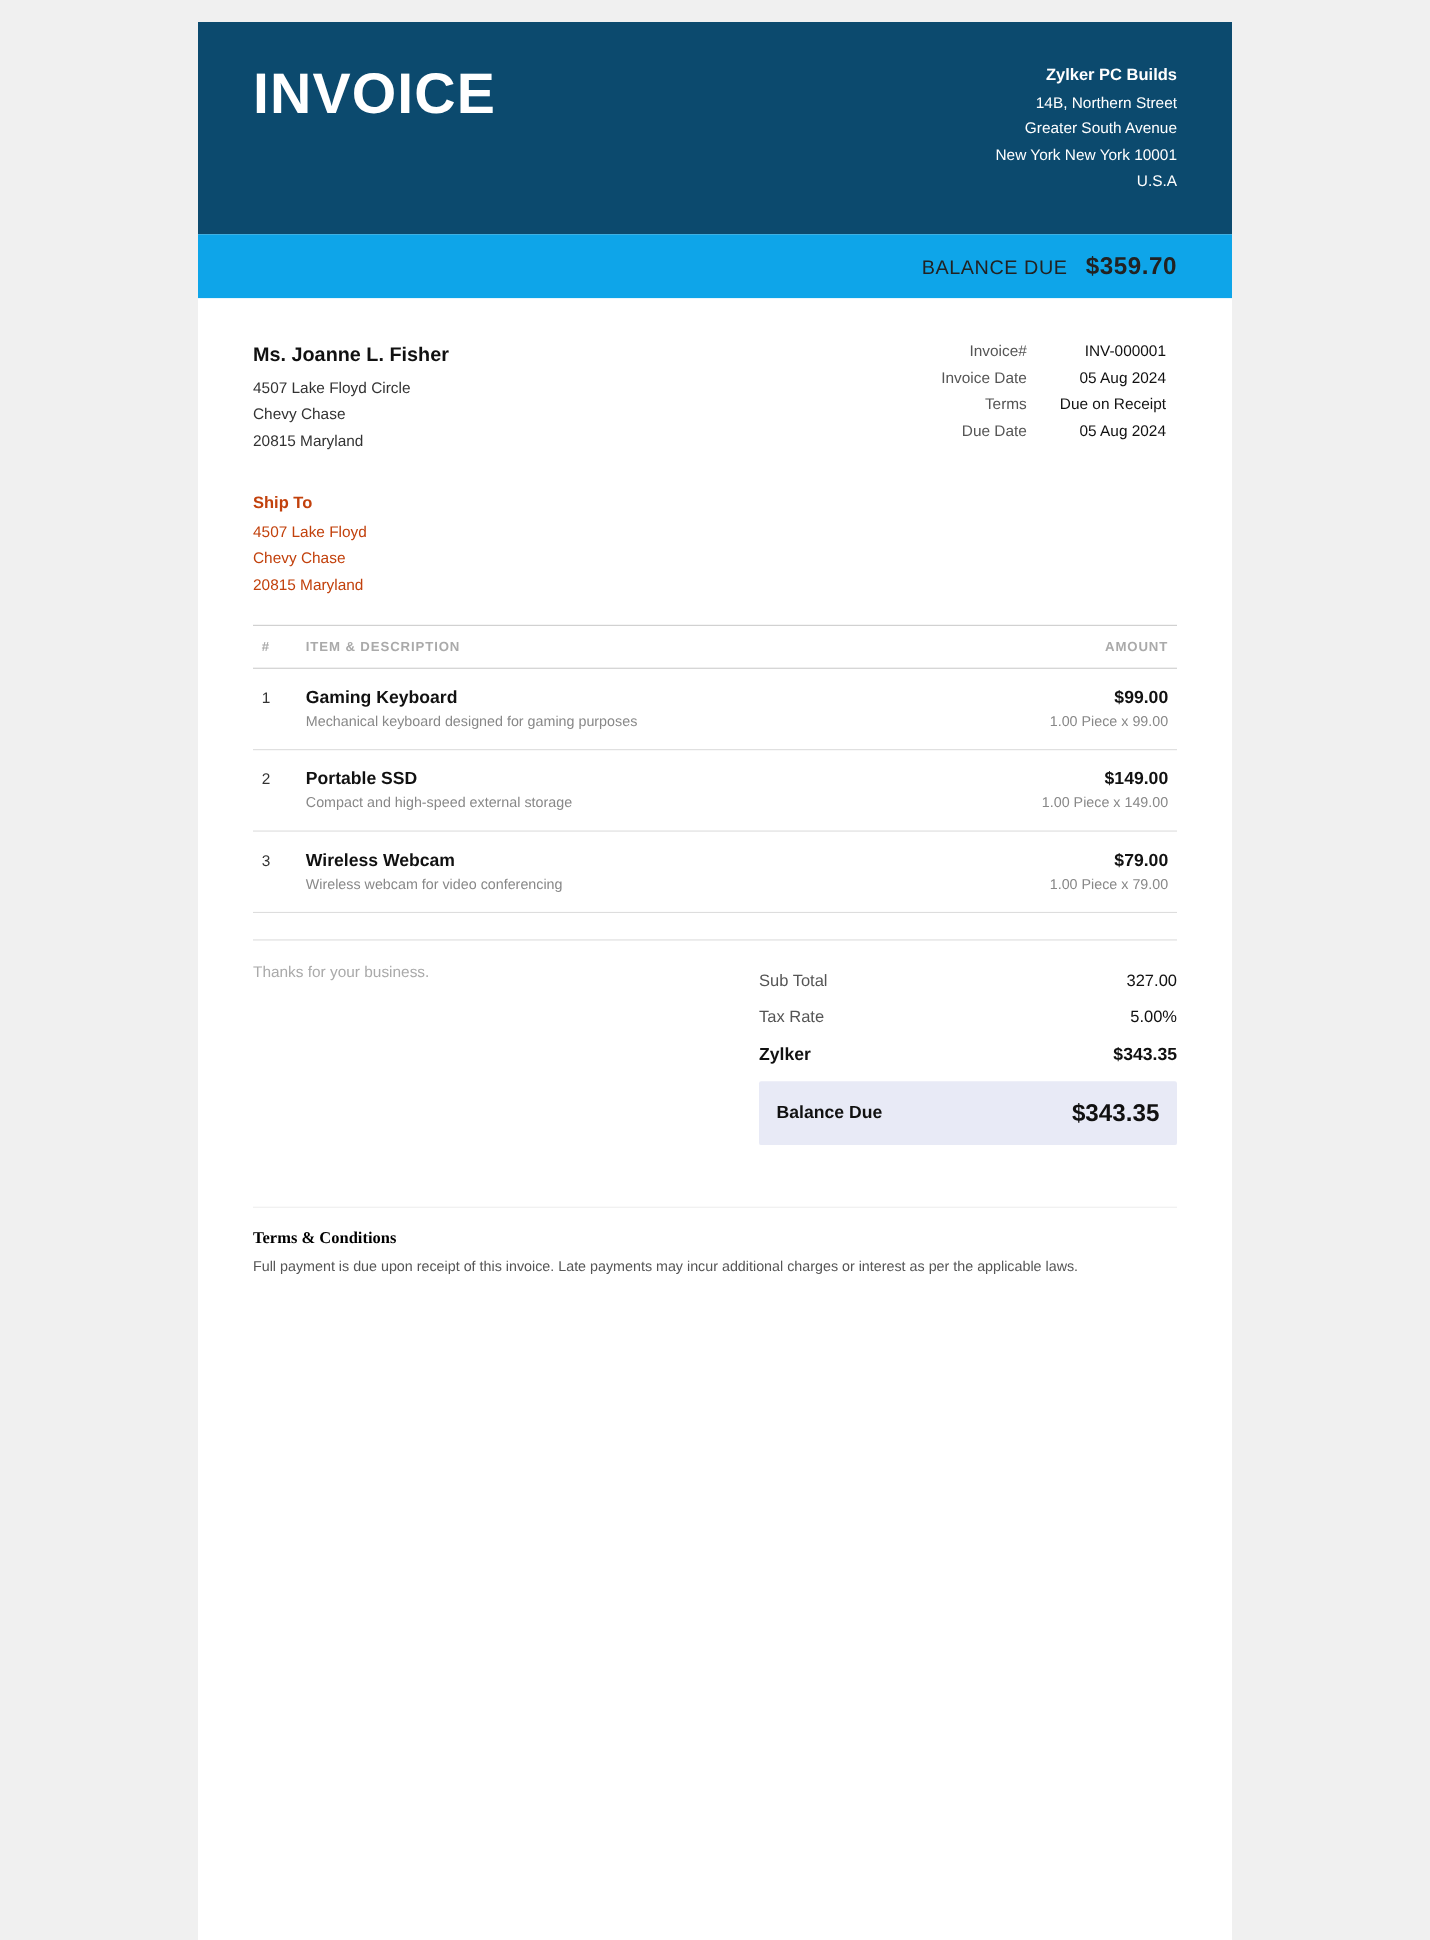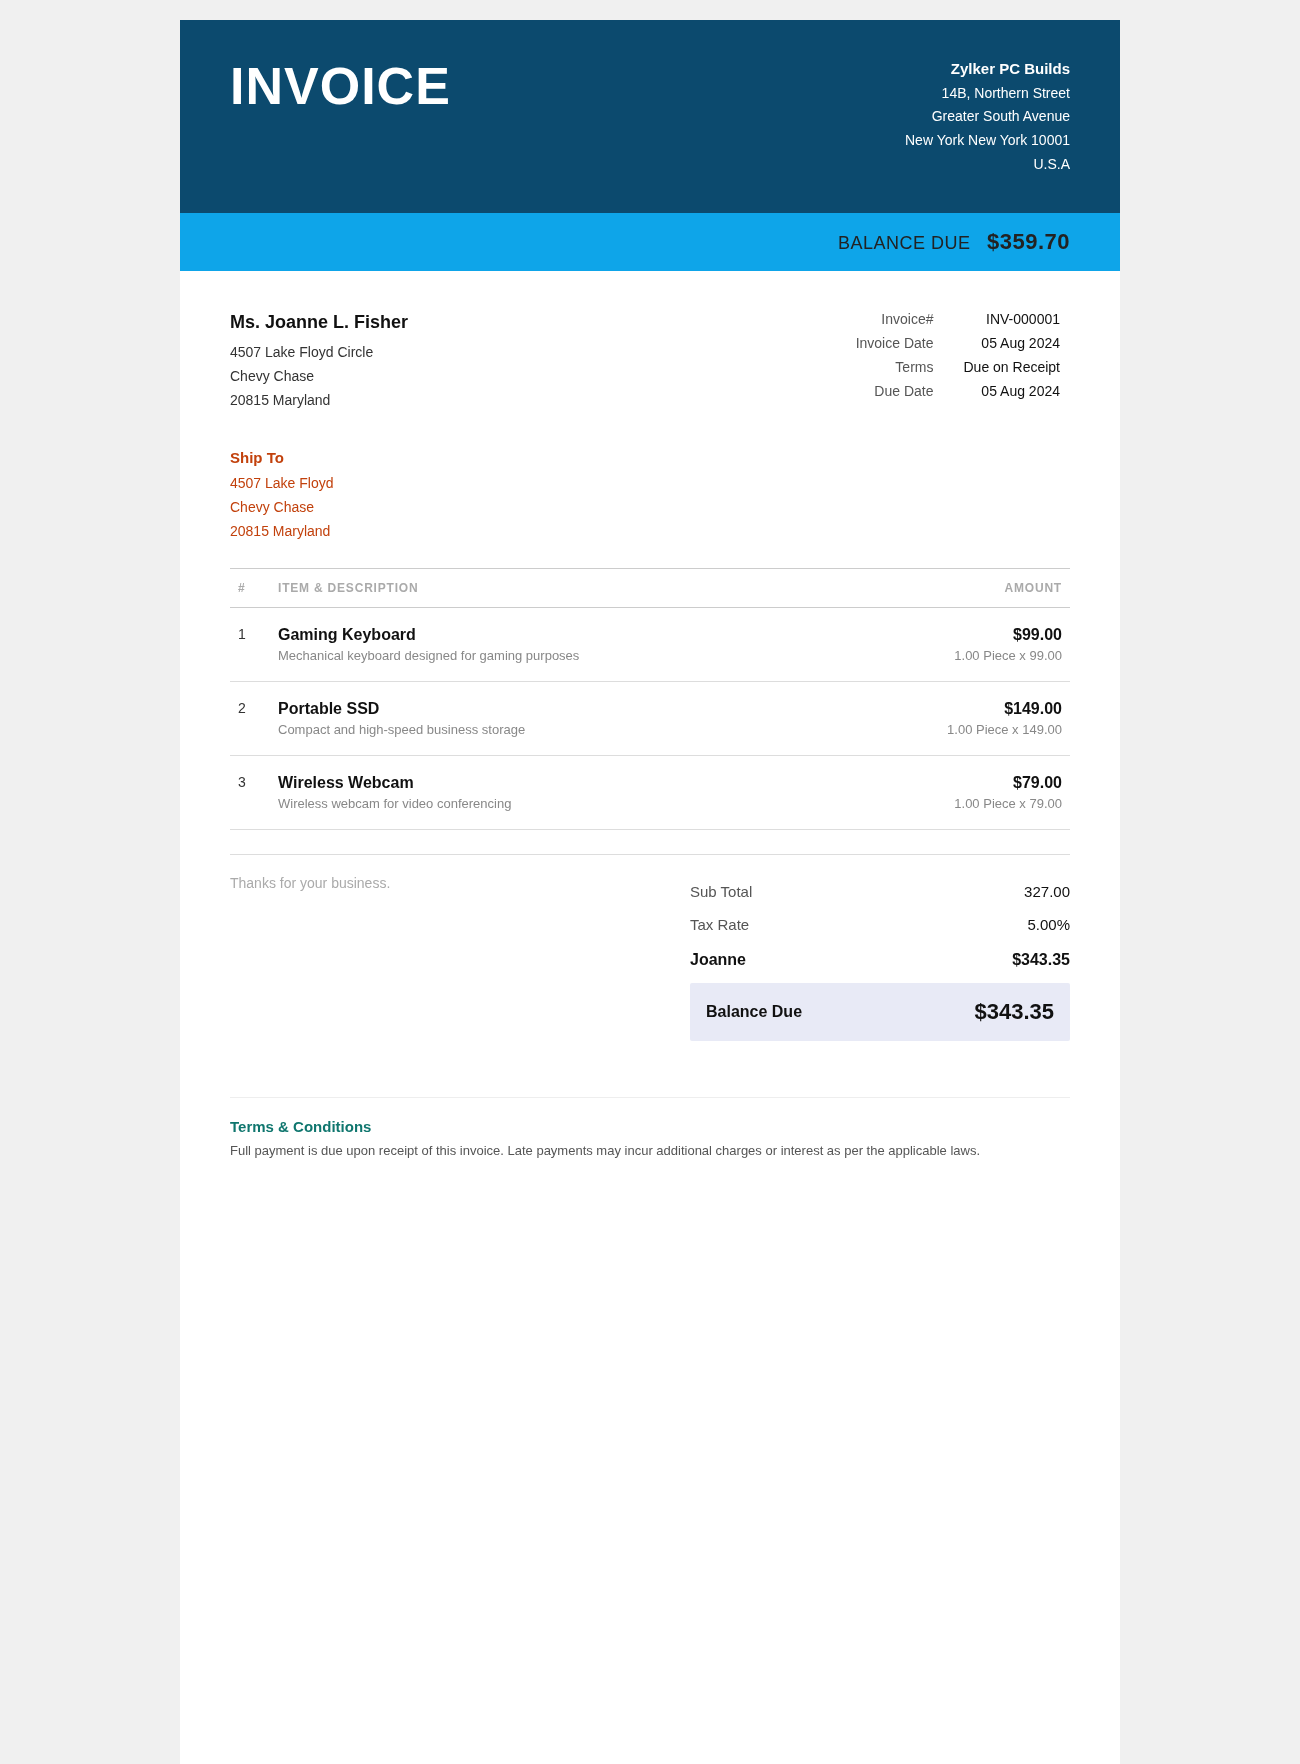--- a/index.html
+++ b/index.html
@@ -225,22 +225,23 @@
     }
     
     .terms-section {
       margin-top: 36px;
       padding-top: 20px;
       border-top: 1px solid #eee;
     }
     .terms-title {
       font-size: 15px;
       font-weight: 700;
-      color: #0f766e;
+      color: #000000;
       margin-bottom: 6px;
+      font-family: Liberation Serif, serif;
     }
     .terms-text {
       font-size: 13px;
       color: #555;
       line-height: 1.6;
     }
   </style>
 </head>
 <body>
 
@@ -320,21 +321,21 @@
       </td>
       <td class="item-amount">
         <div class="item-price">$99.00</div>
         <div class="item-calc">1.00  Piece  x  99.00</div>
       </td>
     </tr>
           <tr>
       <td class="item-num">2</td>
       <td class="item-details">
         <div class="item-name">Portable SSD</div>
-        <div class="item-desc">Compact and high-speed business storage</div>
+        <div class="item-desc">Compact and high-speed external storage</div>
       </td>
       <td class="item-amount">
         <div class="item-price">$149.00</div>
         <div class="item-calc">1.00  Piece  x  149.00</div>
       </td>
     </tr>
           <tr>
       <td class="item-num">3</td>
       <td class="item-details">
         <div class="item-name">Wireless Webcam</div>
@@ -353,21 +354,21 @@
       <div class="totals-section">
         <div class="totals-row">
           <span class="label">Sub Total</span>
           <span class="value">327.00</span>
         </div>
         <div class="totals-row">
           <span class="label">Tax Rate</span>
           <span class="value">5.00%</span>
         </div>
         <div class="totals-total-row">
-          <span>Joanne</span>
+          <span>Zylker</span>
           <span>$343.35</span>
         </div>
         <div class="balance-due-row">
           <span class="bd-label">Balance Due</span>
           <span class="bd-value">$343.35</span>
         </div>
       </div>
     </div>
 
     <div class="terms-section">

